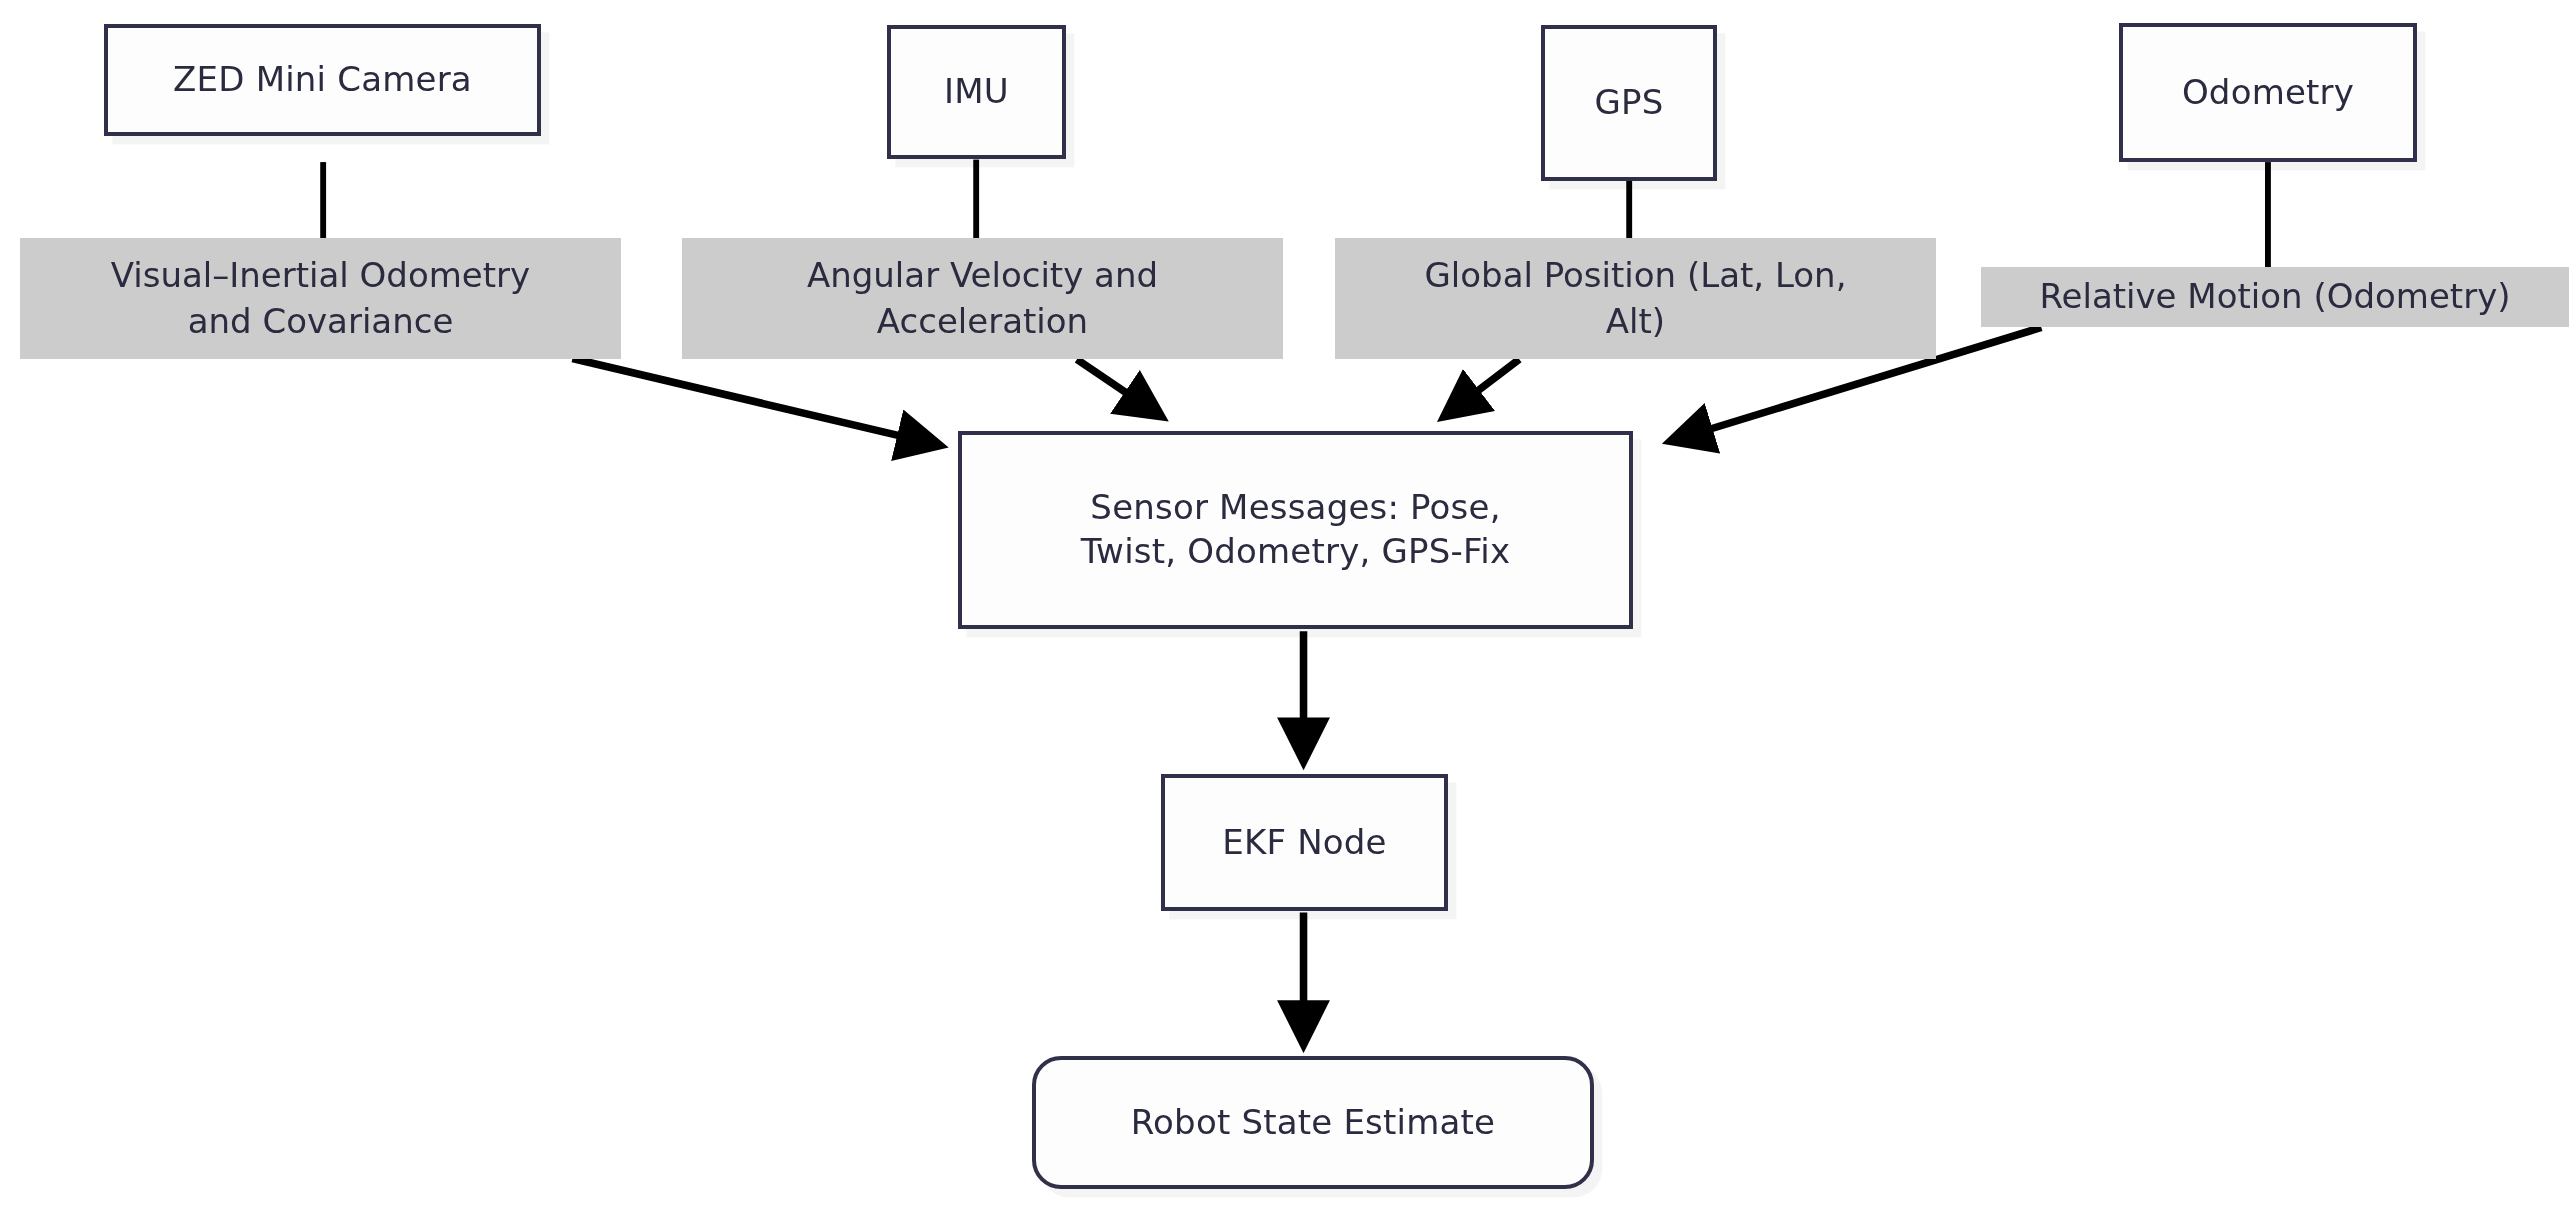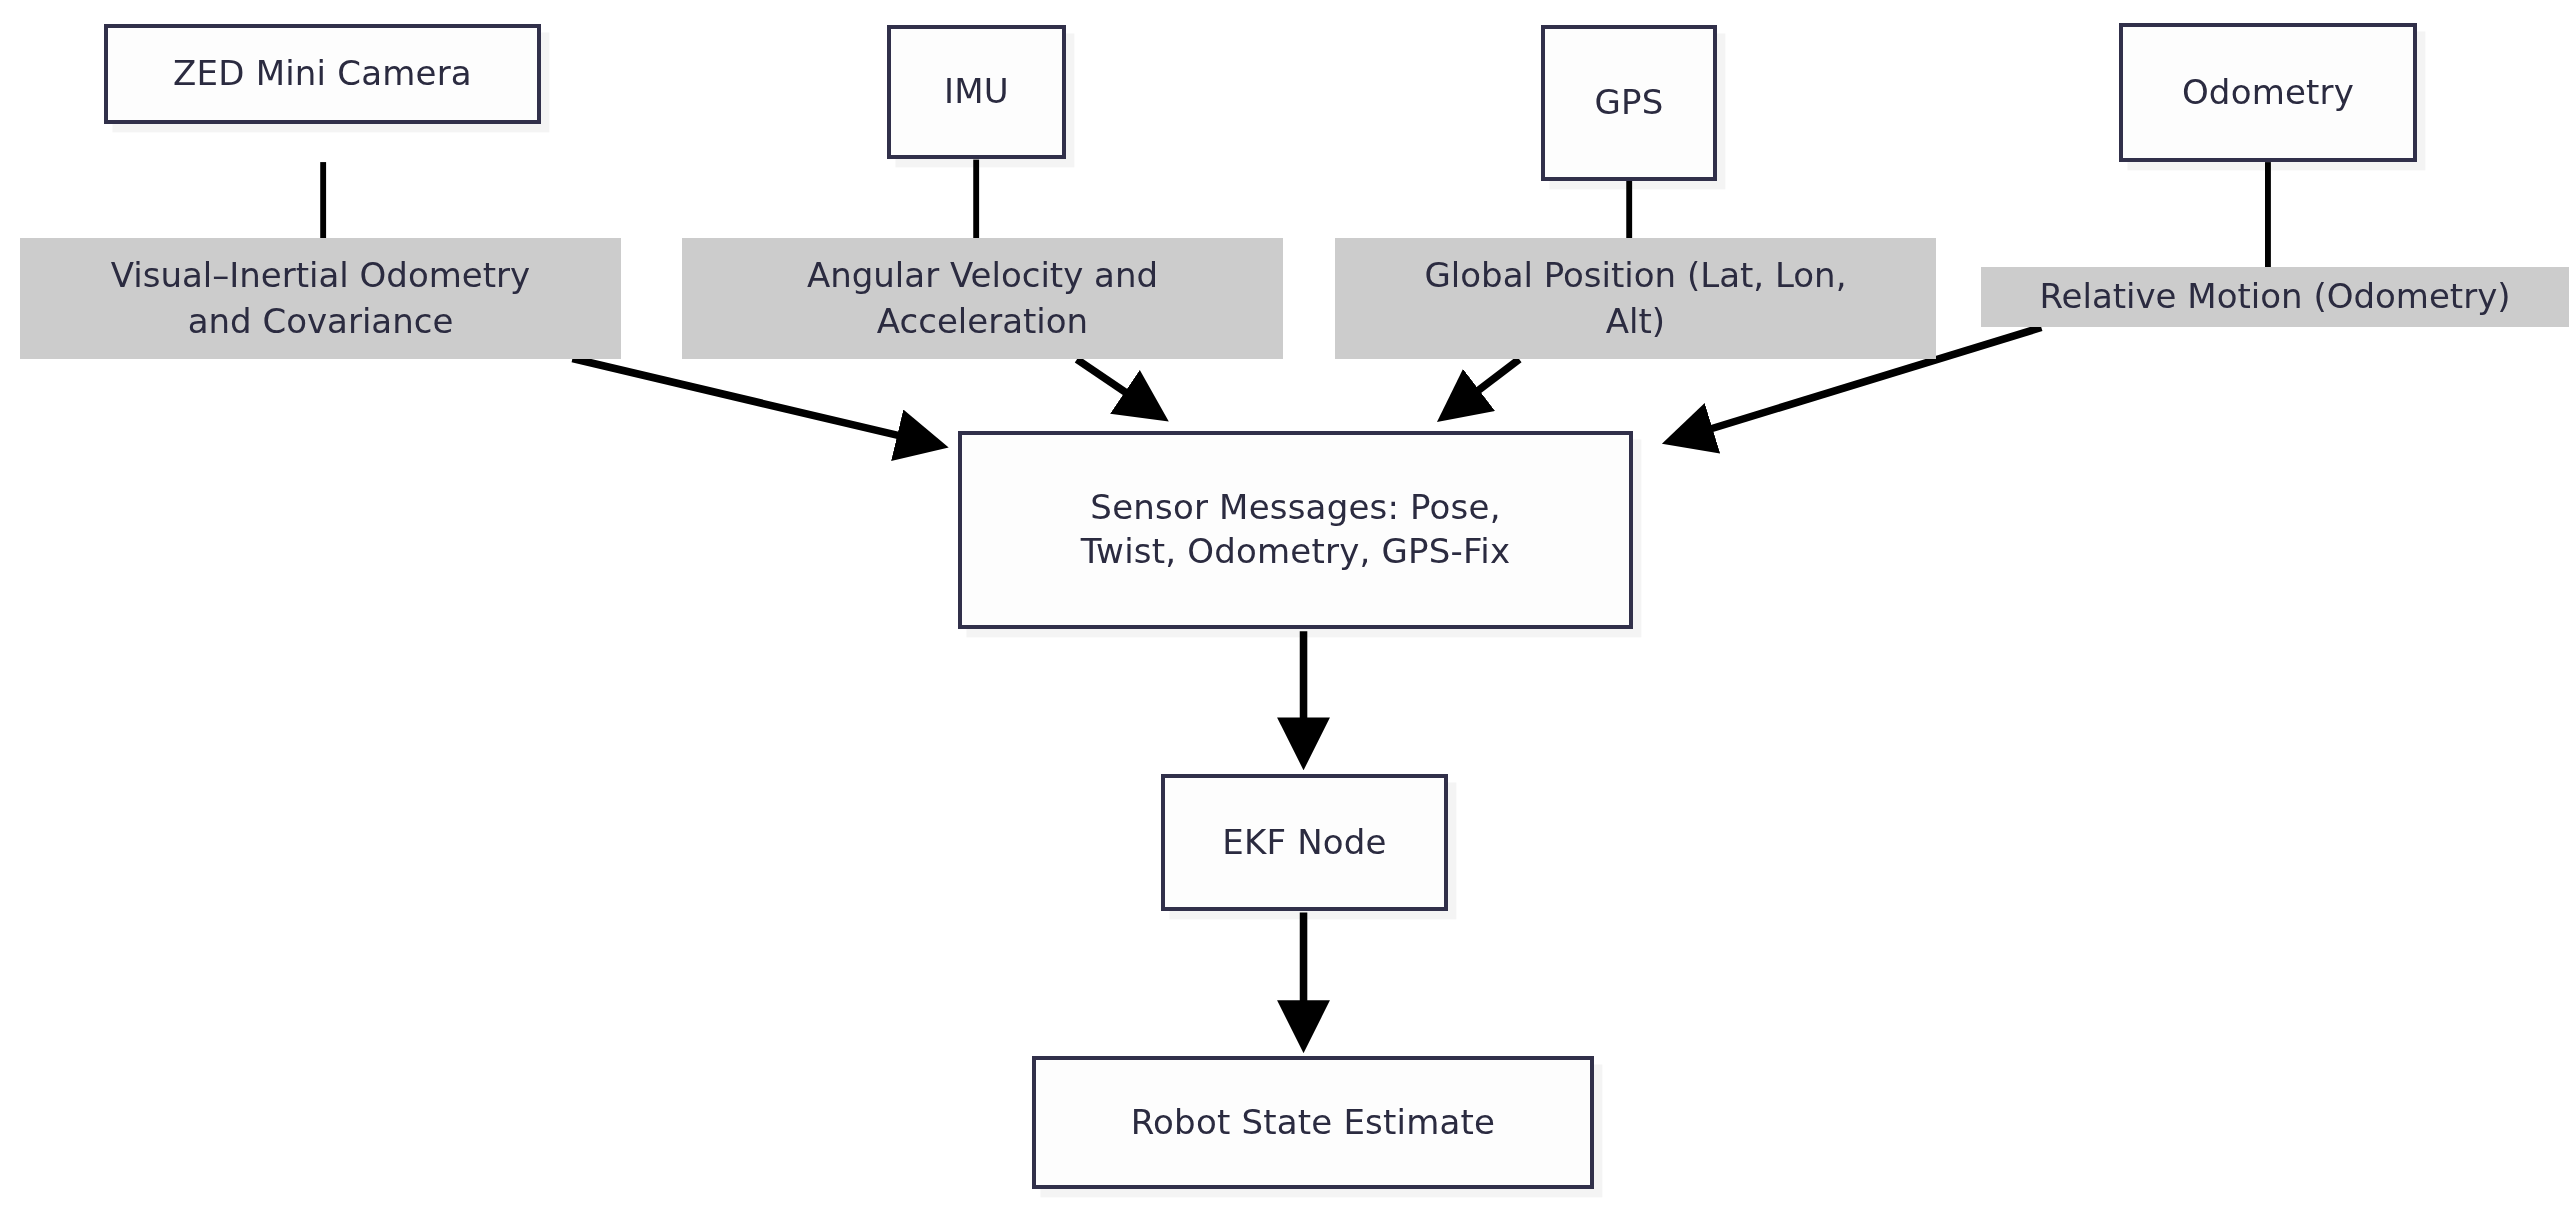--- a/index.html
+++ b/index.html
@@ -77,21 +77,21 @@
 
     <line x1="682" y1="427" x2="1118" y2="530" stroke="#000000" stroke-width="9" marker-end="url(#arrowhead)"></line>
     <line x1="1283" y1="428" x2="1382" y2="495" stroke="#000000" stroke-width="9" marker-end="url(#arrowhead)"></line>
     <line x1="1810" y1="428" x2="1722" y2="495" stroke="#000000" stroke-width="9" marker-end="url(#arrowhead)"></line>
     <line x1="2432" y1="390" x2="1992" y2="525" stroke="#000000" stroke-width="9" marker-end="url(#arrowhead)"></line>
 
     <line x1="1553" y1="752" x2="1553" y2="905" stroke="#000000" stroke-width="9" marker-end="url(#arrowhead)"></line>
     <line x1="1553" y1="1087" x2="1553" y2="1242" stroke="#000000" stroke-width="9" marker-end="url(#arrowhead)"></line>
   </svg>
 
-  <div class="node" style="left:104px; top:23.5px; width:437px; height:100px;">
+  <div class="node" style="left:104px; top:23.5px; width:437px; height:112px;">
     <span class="node-text">ZED Mini Camera</span>
   </div>
 
   <div class="node" style="left:887px; top:25px; width:179px; height:134px;">
     <span class="node-text">IMU</span>
   </div>
 
   <div class="node" style="left:1541px; top:25px; width:176px; height:156px;">
     <span class="node-text">GPS</span>
   </div>
@@ -113,18 +113,18 @@
 
   <div class="node" style="left:958px; top:431px; width:675px; height:198px;">
     <span class="node-text">Sensor Messages: Pose,
 Twist, Odometry, GPS-Fix</span>
   </div>
 
   <div class="node" style="left:1161px; top:774px; width:287px; height:137px;text-align:center;">
     <span class="node-text">EKF Node</span>
   </div>
 
-  <div class="node" style="left:1032px; top:1056px; width:562px; height:133px;">
+  <div class="node" style="left:1032px; top:1056px; width:562px; height:133px;border-radius:29px;">
     <span class="node-text">Robot State Estimate</span>
   </div>
 
 </div>
 
 
 </body></html>

